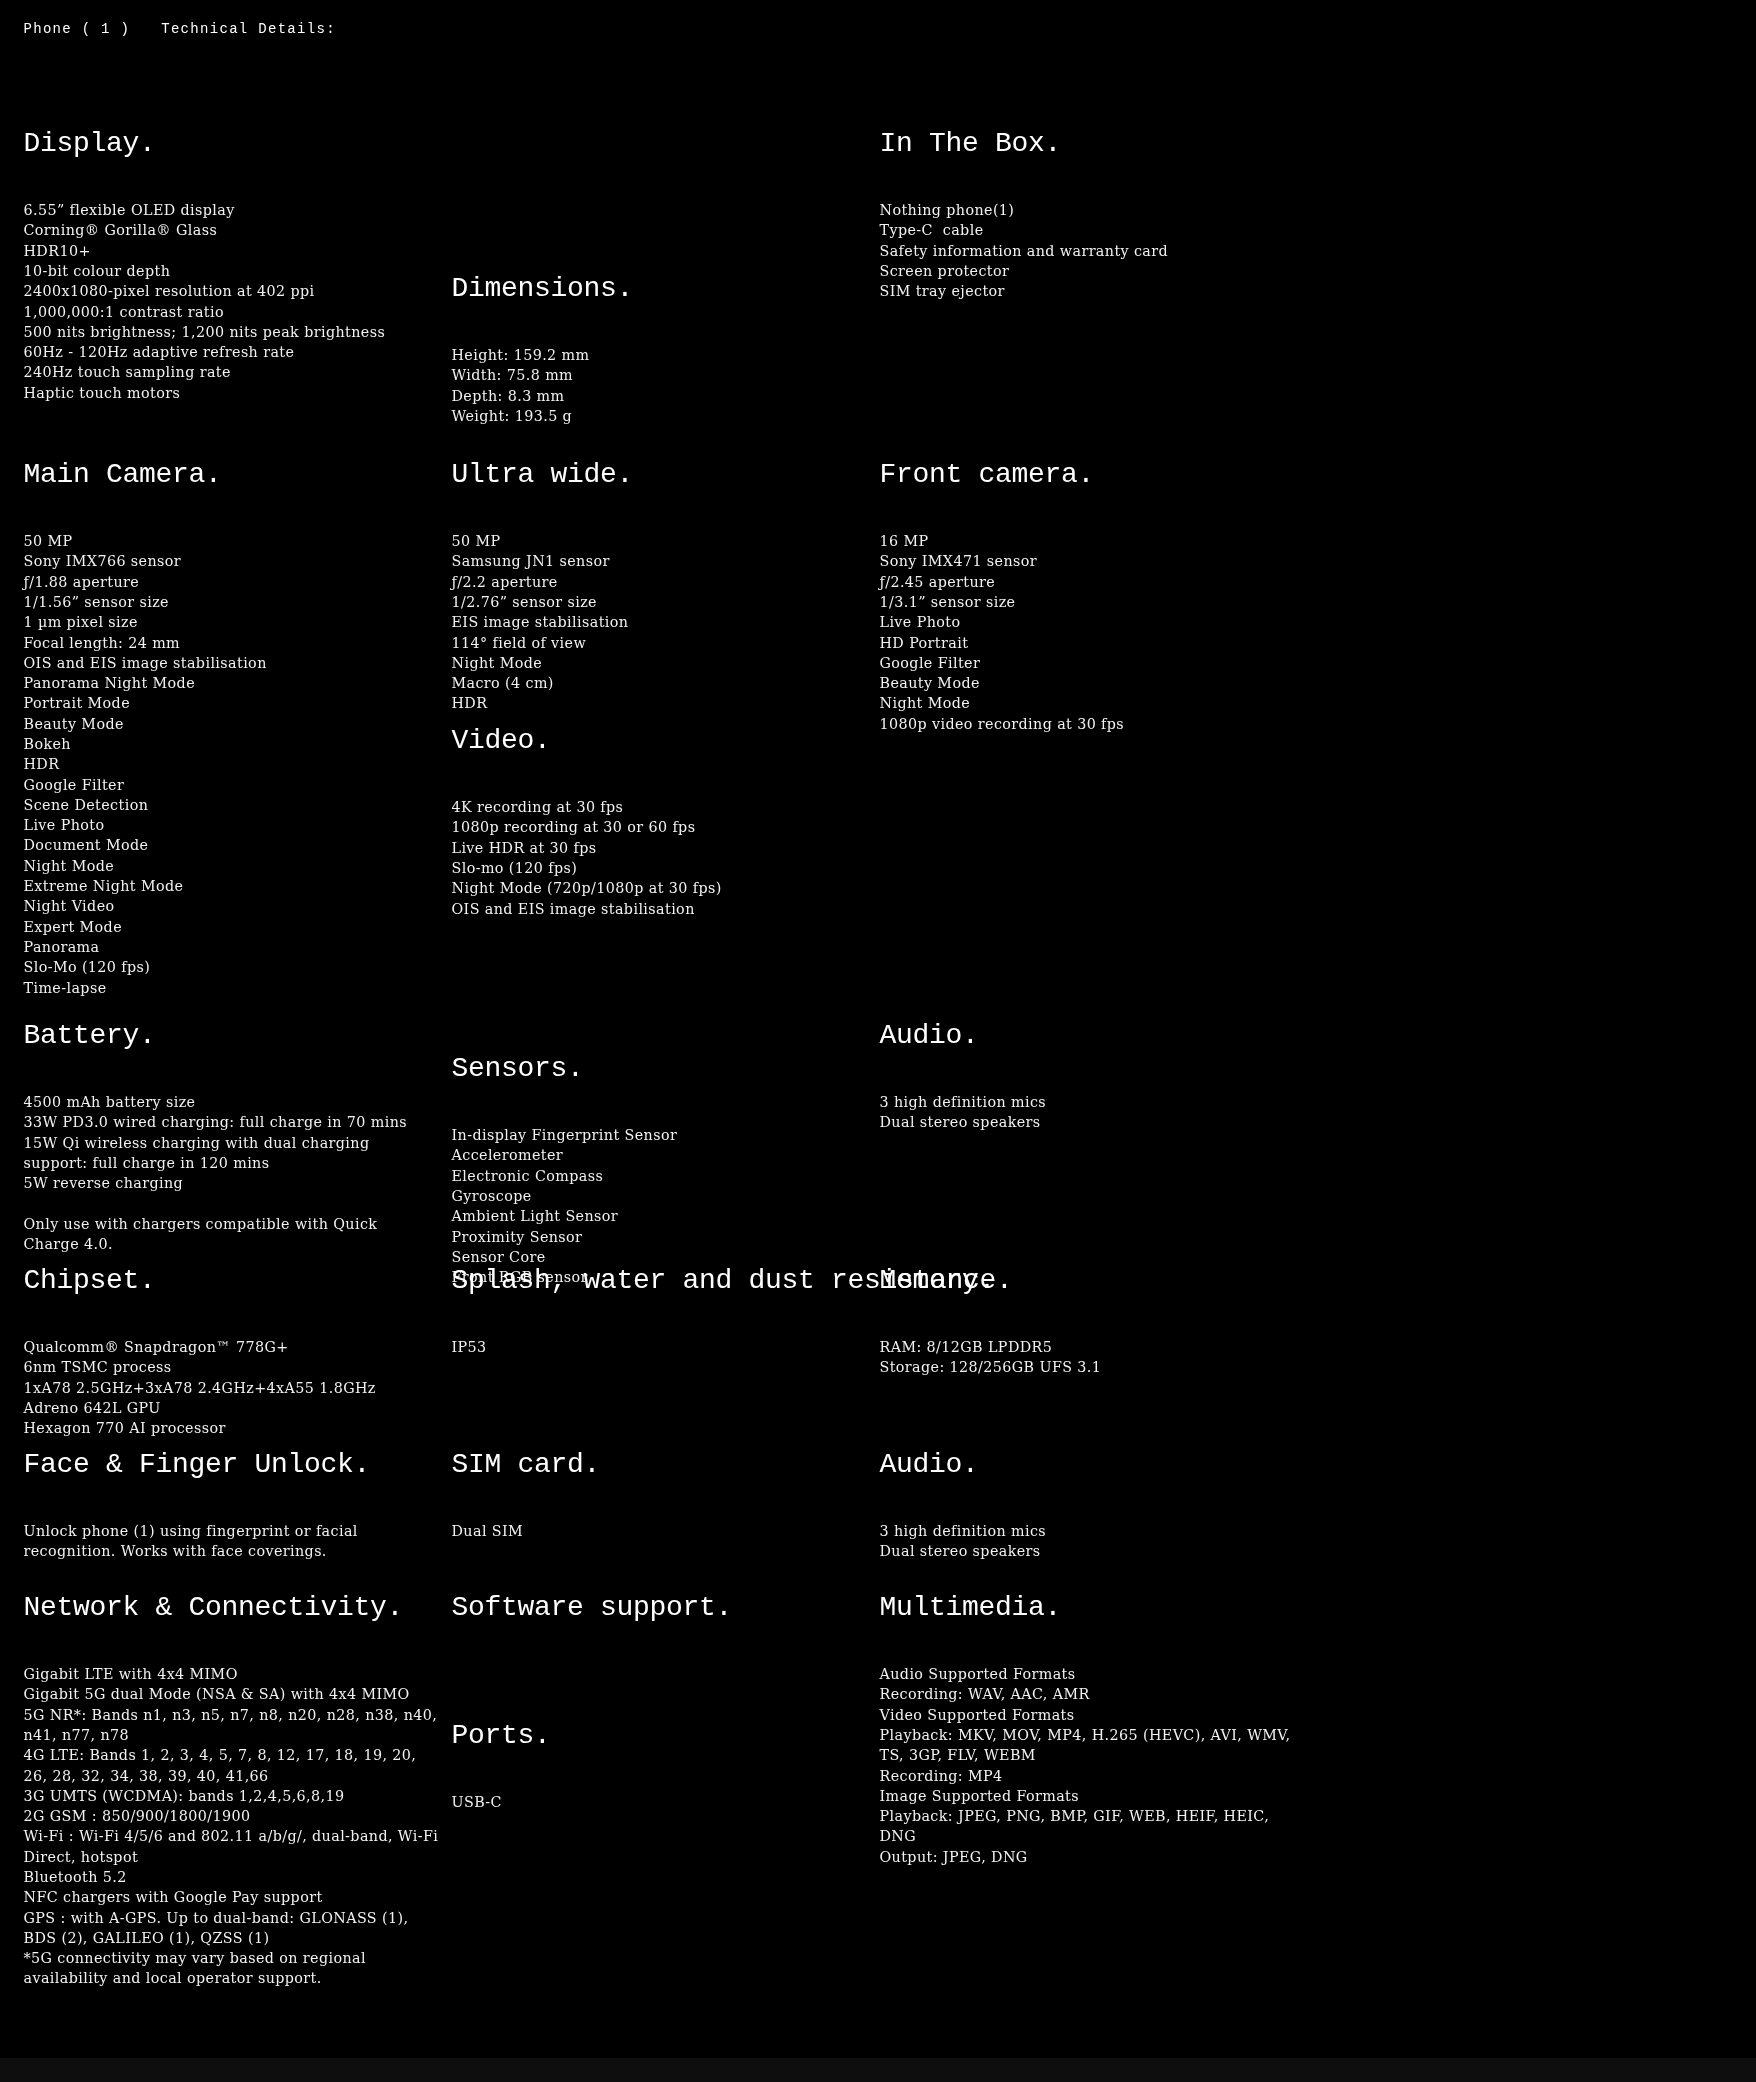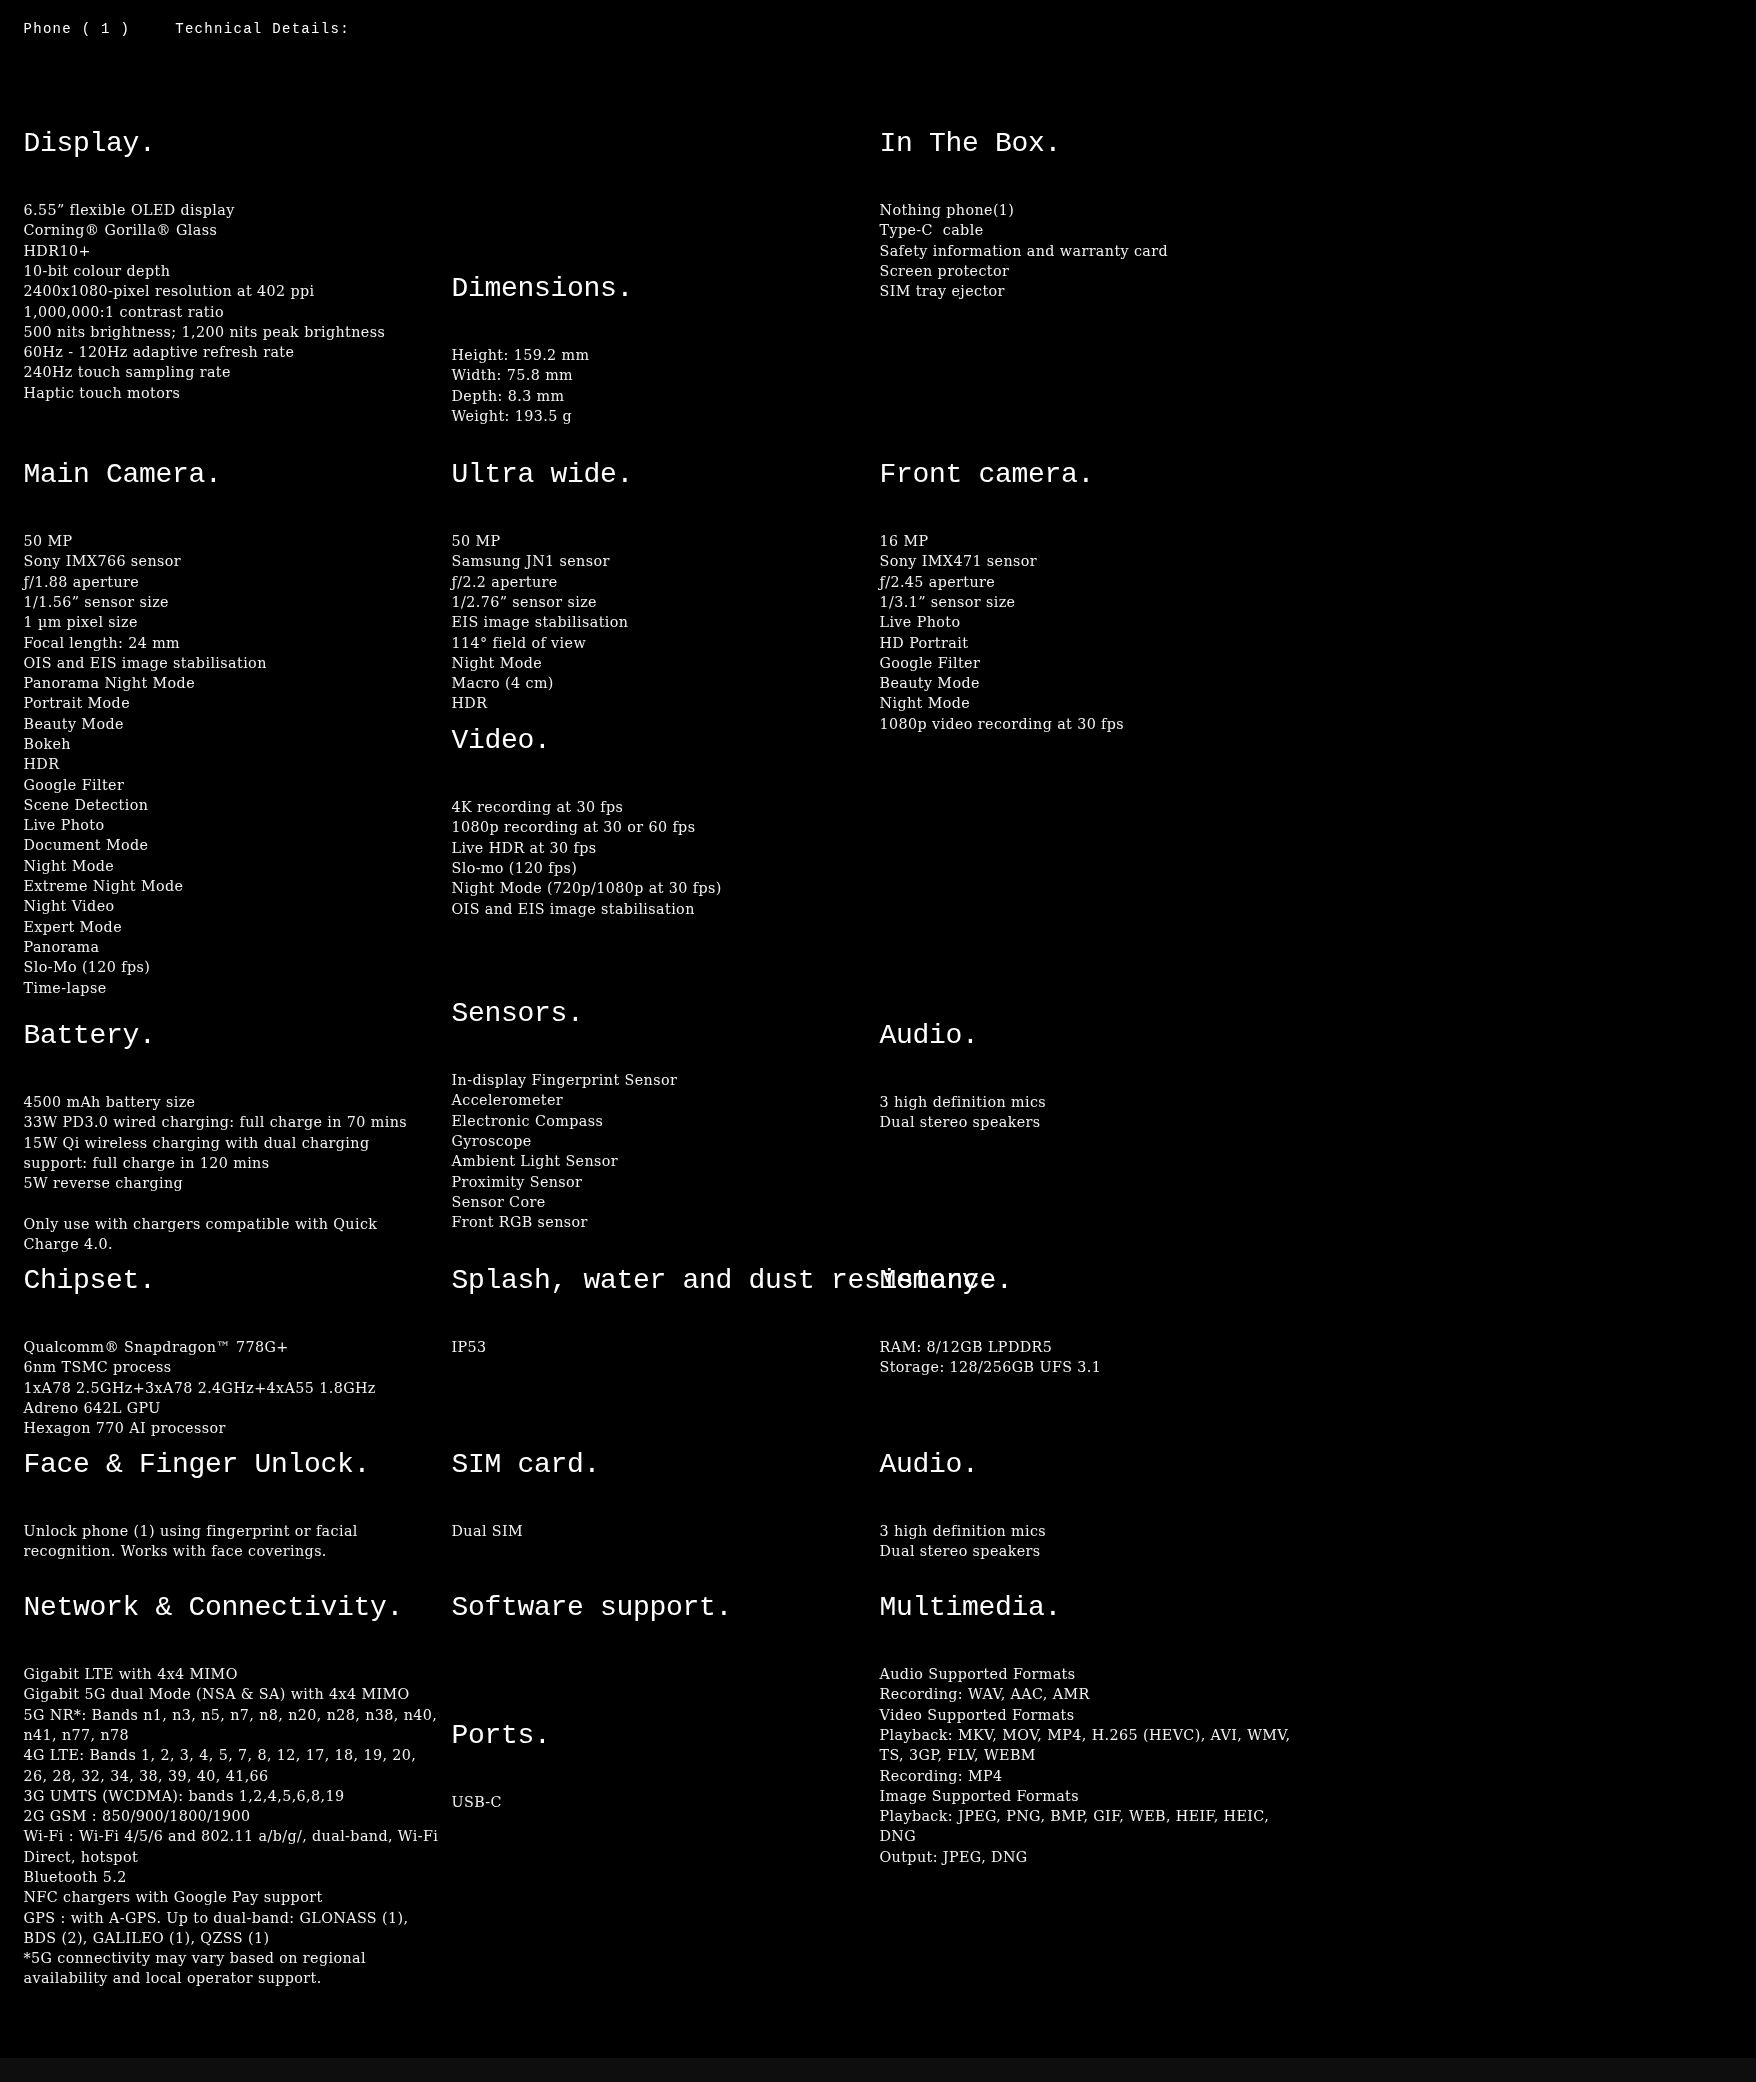--- a/index.html
+++ b/index.html
@@ -6,21 +6,21 @@
   body{
     width:1756px;height:2082px;
     background:#000;
     color:#f2f2f2;
     font-family:"DejaVu Serif", serif;
     position:relative;
     overflow:hidden;
   }
   #topbar{
     position:absolute;left:23.5px;top:21px;
-    display:flex;gap:45px;
+    display:flex;gap:31px;
     font-family:"Liberation Mono", monospace;
     font-size:14px;letter-spacing:1.3px;
     color:#fff;white-space:pre;
   }
   #content{position:absolute;left:23.5px;top:0;width:1304px;height:100%;}
   .sec{position:absolute;width:405px;}
   .sec-title{
     font-family:Liberation Mono, monospace;
     font-size:28px;font-weight:400;color:#fff;
     letter-spacing:-0.3px;
@@ -34,21 +34,21 @@
 
   #sec-display{left:0;top:127px}
   #sec-capacity{left:428px;top:127px}
   #sec-dimensions{left:428px;top:272px}
   #sec-inthebox{left:856px;top:127px}
   #sec-maincamera{left:0;top:458px}
   #sec-ultrawide{left:428px;top:458px}
   #sec-video{left:428px;top:724px}
   #sec-frontcamera{left:856px;top:458px}
   #sec-battery{left:0;top:1019px}
-  #sec-sensors{left:428px;top:997px}
+  #sec-sensors{left:428px;top:1052px}
   #sec-audio-1{left:856px;top:1019px}
   #sec-chipset{left:0;top:1264px}
   #sec-splash{left:428px;top:1264px;width:452px}
   #sec-memory{left:856px;top:1264px}
   #sec-faceunlock{left:0;top:1448px;width:410px}
   #sec-simcard{left:428px;top:1448px}
   #sec-audio-2{left:856px;top:1448px}
   #sec-network{left:0;top:1591px;width:419px}
   #sec-software{left:428px;top:1591px;width:419px}
   #sec-ports{left:428px;top:1719px}

